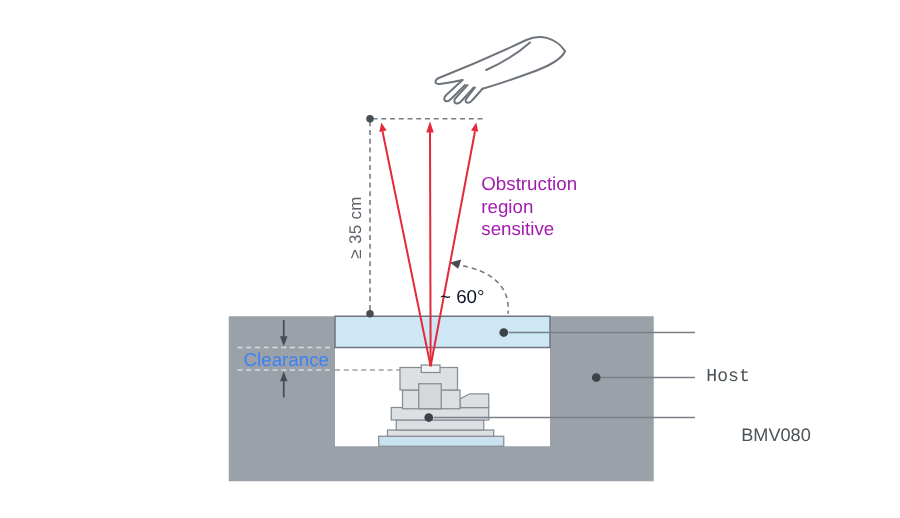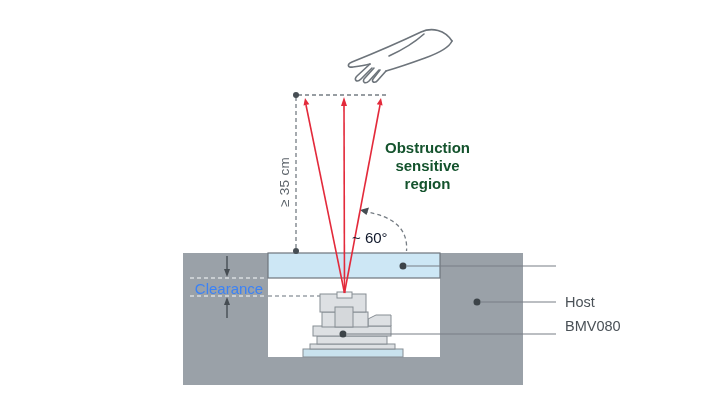--- a/index.html
+++ b/index.html
@@ -7,30 +7,30 @@
     position:relative;width:720px;height:414px;background:#ffffff;
     font-family:"Liberation Sans",sans-serif;overflow:hidden;
   }
   .canvas svg{position:absolute;left:0;top:0;}
   .txt{position:absolute;white-space:nowrap;}
   .measure-label{
     left:250px;top:174px;width:70px;height:16px;text-align:center;
     font-size:13.5px;color:#5d646b;transform:rotate(-90deg);letter-spacing:.3px;
   }
   .region-label{
-    left:385px;top:139px;font-size:15px;line-height:18px;color:#14532d;font-weight:700;text-align:center;
+    left:385px;top:139px;font-size:15px;line-height:18px;color:#a21caf;font-weight:400;
   }
   .angle-label{left:352px;top:229px;font-size:15px;color:#0f172a;}
   .clearance-label{
     left:190px;top:280px;width:78px;text-align:center;font-size:15px;color:#3b82f6;
   }
   .callout{left:565px;font-size:14.5px;color:#4a5157;}
   .callout.c0{top:259px;}
-  .callout.c1{top:294px;}
-  .callout.c2{top:318px;}
+  .callout.c1{top:294px;font-family:Liberation Mono, monospace;}
+  .callout.c2{top:341px;margin-left:28px;}
 </style>
 </head>
 <body>
 
 <div class="canvas">
 
   <svg width="720" height="414" viewBox="0 0 720 414">
 
     <g>
       <rect x="183" y="253" width="340" height="132" fill="#9aa1a8"></rect>
@@ -101,22 +101,22 @@
       <path d="M380,70 L373,79 C371,82 375,84 378,80 L386,71"></path>
       <path d="M386,71 C400,67 414,62 425,58 C439,53 449,48 452,41"></path>
       <path d="M424,34 C414,43 400,51 389,56"></path>
     </g>
   </svg>
 
   <div class="txt measure-label">≥ 35 cm</div>
 
   <div class="txt region-label">
     <span style="display:block">Obstruction</span>
+    <span style="display:block">region</span>
     <span style="display:block">sensitive</span>
-    <span style="display:block">region</span>
   </div>
 
   <div class="txt angle-label">~ 60°</div>
 
   <div class="txt clearance-label">Clearance</div>
 
   <div class="txt callout c1">Host</div>
   <div class="txt callout c2">BMV080</div>
 
 </div>

